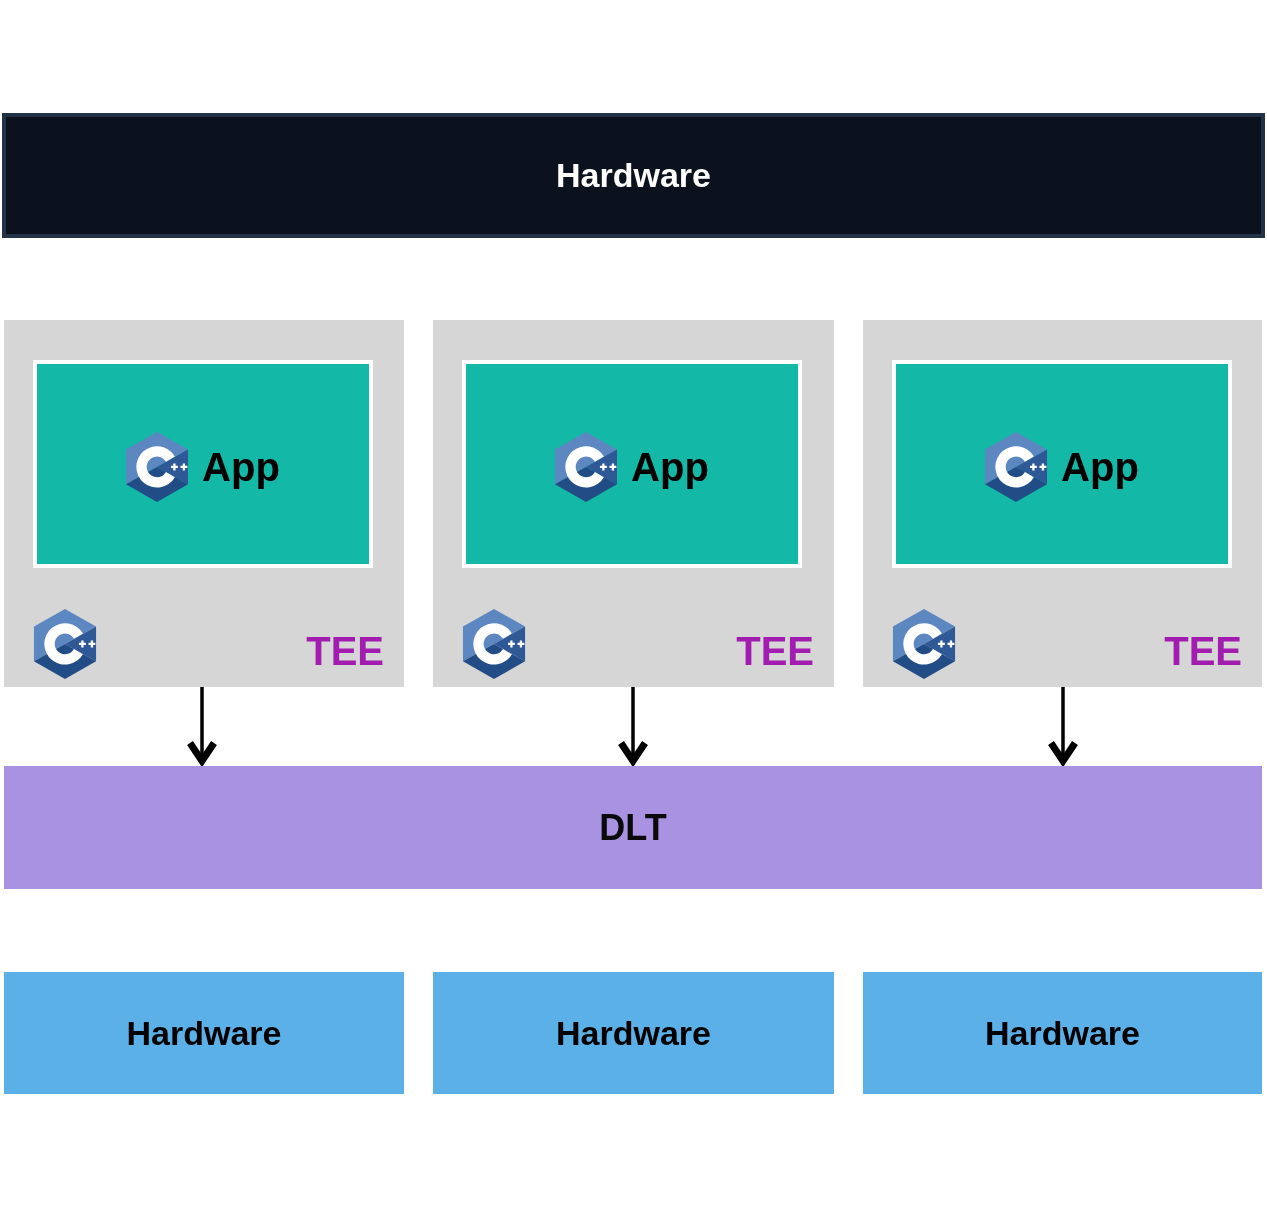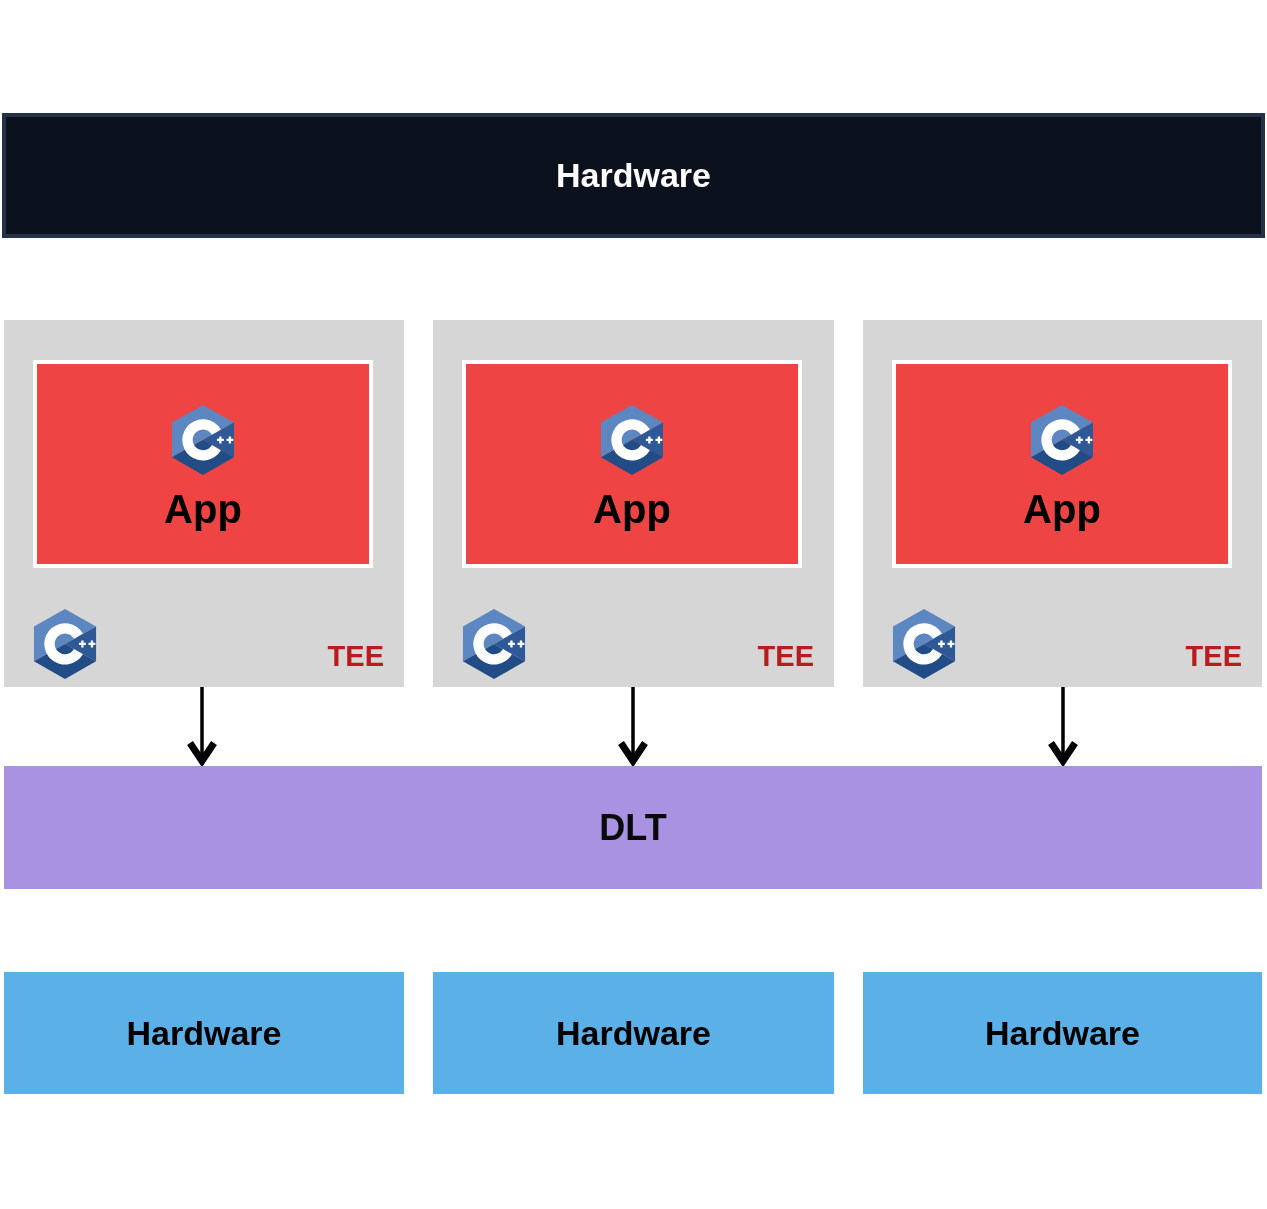--- a/index.html
+++ b/index.html
@@ -27,34 +27,34 @@
     position:absolute; top:320px; height:367px;
     background:#d6d6d6;
   }
   .tee-1 { left:4px;   width:400px; }
   .tee-2 { left:433px; width:401px; }
   .tee-3 { left:863px; width:399px; }
 
   .app-box {
     position:absolute; left:29px; top:40px;
     width:340px; height:208px;
-    background:#ef4444;
+    background:#14b8a6;
     border:4px solid #ffffff;
     box-sizing:border-box;
-    display:flex; flex-direction:column;
+    display:flex; flex-direction:row;
     align-items:center; justify-content:center;
     padding-top:6px; gap:14px;
   }
   .app-label { font-size:40px; font-weight:bold; color:#000; line-height:1; }
 
   .corner-logo { position:absolute; left:29px; bottom:8px; }
 
   .tee-label {
     position:absolute; right:20px; bottom:16px;
-    font-size:29px; font-weight:bold; color:#b91c1c; line-height:1;
+    font-size:40px; font-weight:bold; color:#a21caf; line-height:1;
   }
 
   
   .arrow { position:absolute; top:687px; }
   .arrow-1 { left:187px; }
   .arrow-2 { left:618px; }
   .arrow-3 { left:1048px; }
 
   
   .dlt-bar {

